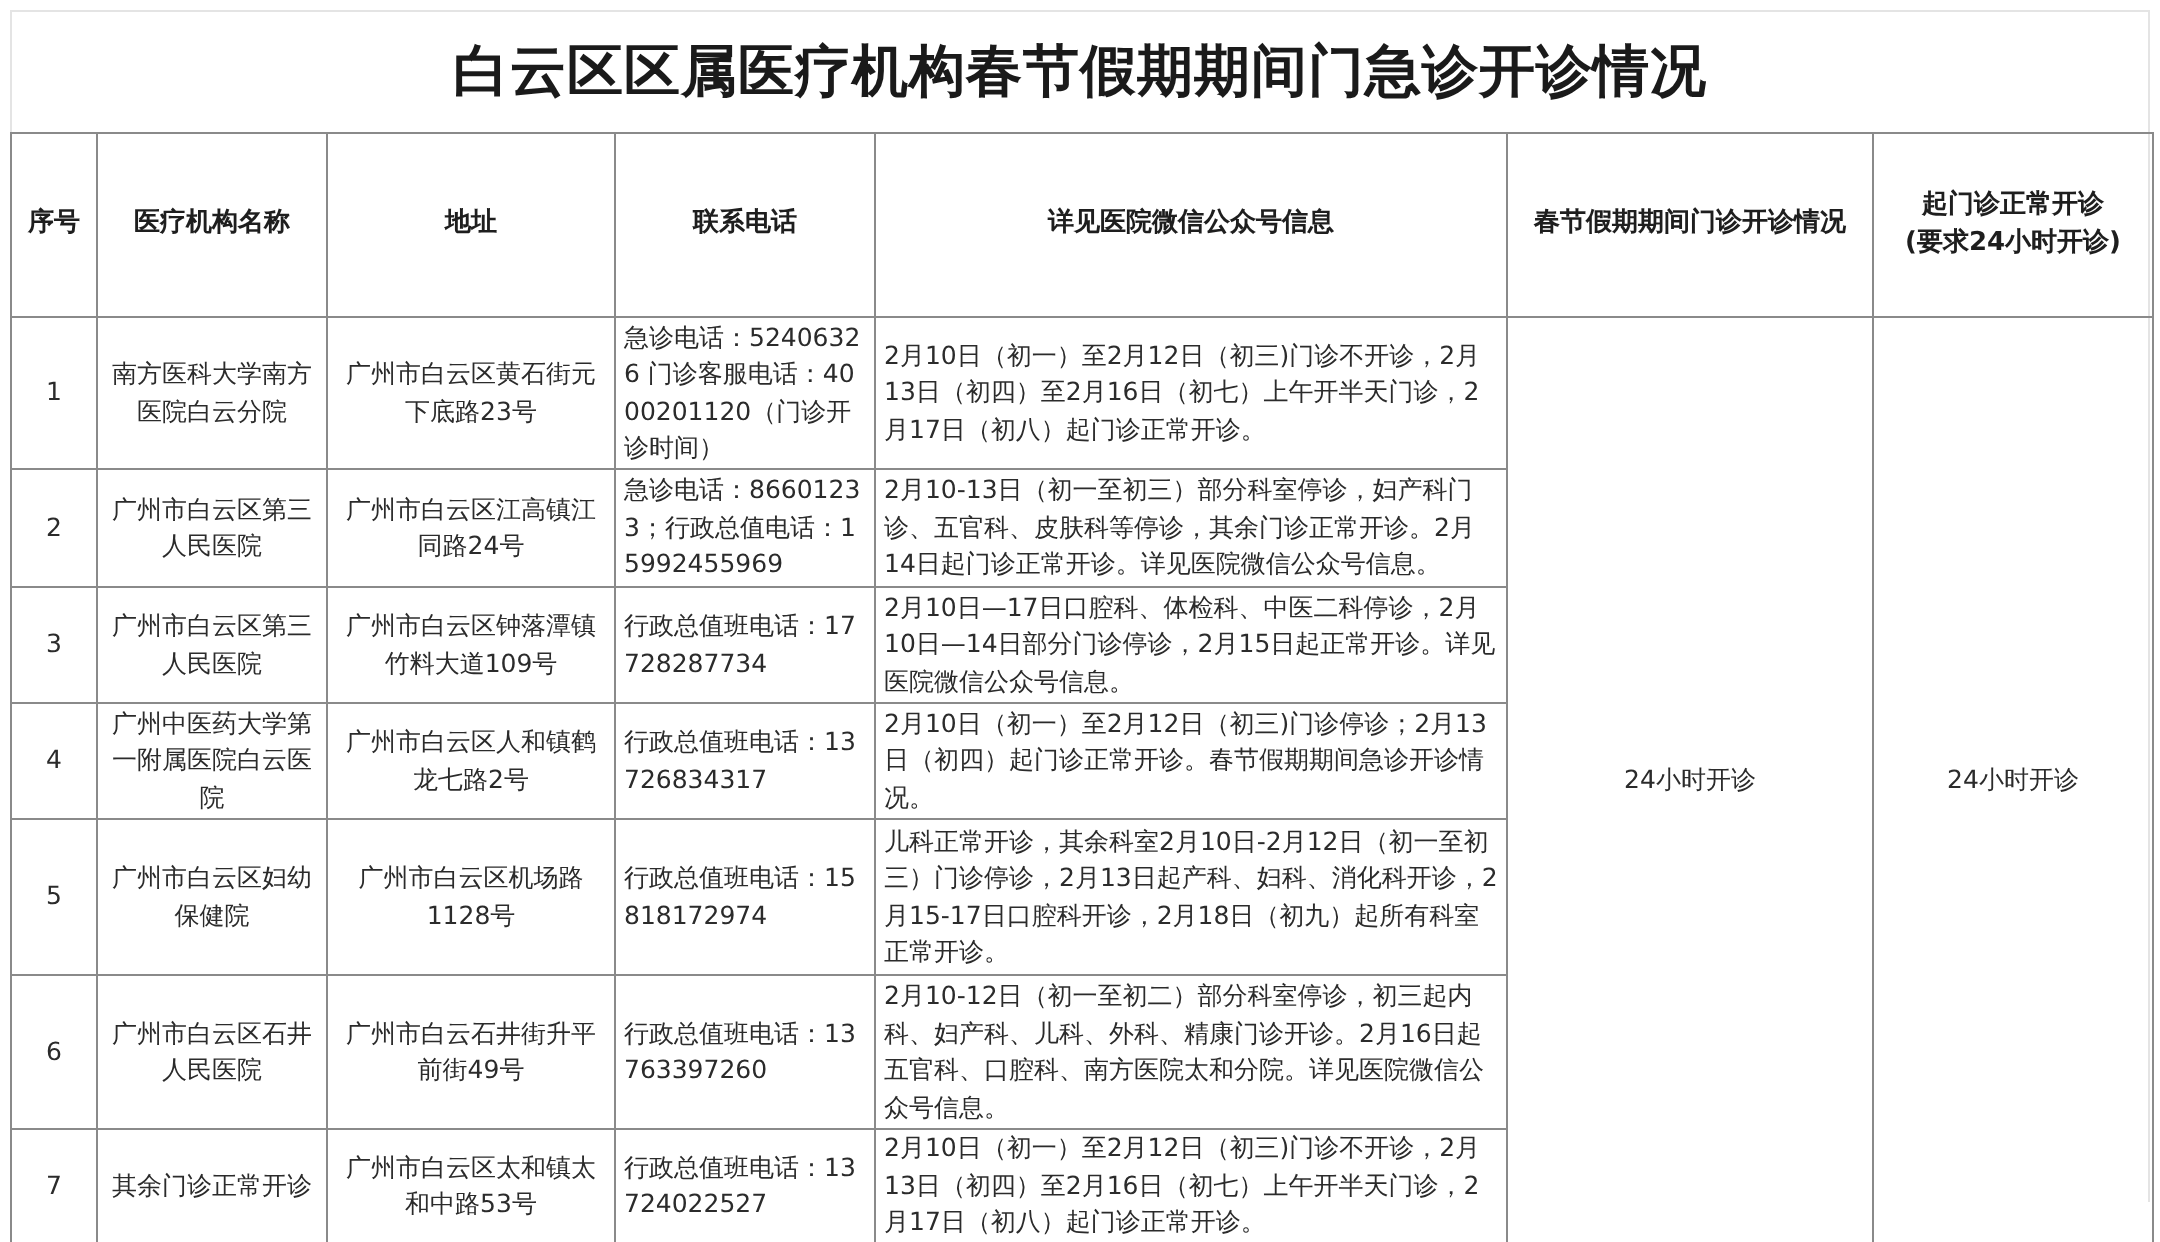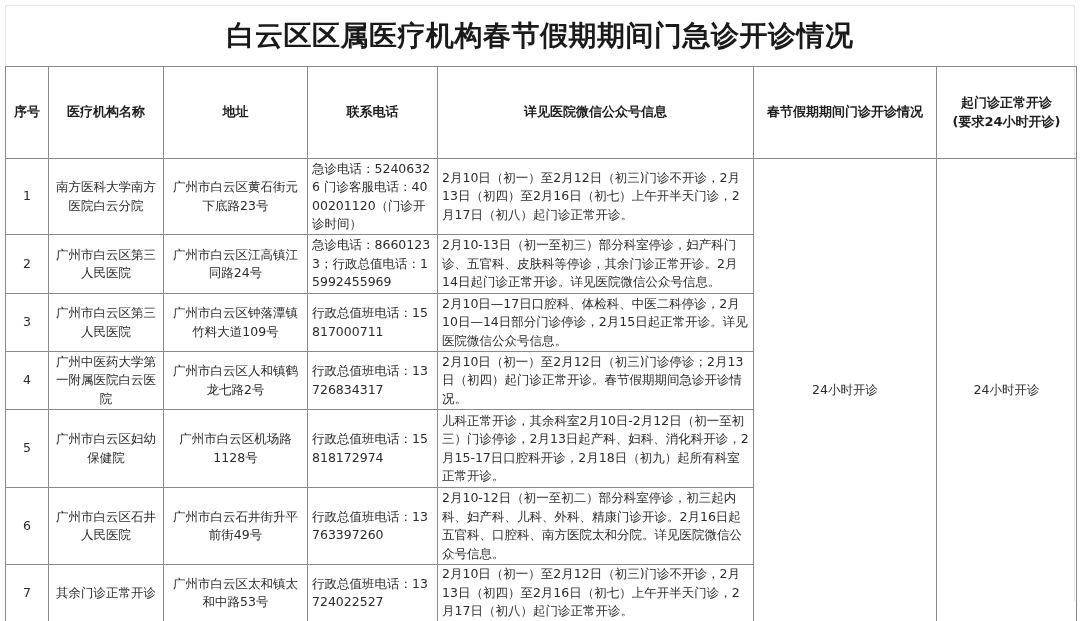--- a/index.html
+++ b/index.html
@@ -63,21 +63,21 @@
     <td class="c seq">2</td>
     <td class="c">广州市白云区第三人民医院</td>
     <td class="c">广州市白云区江高镇江同路24号</td>
     <td class="l phone">急诊电话：86601233；行政总值电话：15992455969</td>
     <td class="l">2月10-13日（初一至初三）部分科室停诊，妇产科门诊、五官科、皮肤科等停诊，其余门诊正常开诊。2月14日起门诊正常开诊。详见医院微信公众号信息。</td>
   </tr>
   <tr style="height:58px">
     <td class="c seq">3</td>
     <td class="c">广州市白云区第三人民医院</td>
     <td class="c">广州市白云区钟落潭镇竹料大道109号</td>
-    <td class="l phone">行政总值班电话：15817000711</td>
+    <td class="l phone">行政总值班电话：17728287734</td>
     <td class="l">2月10日—17日口腔科、体检科、中医二科停诊，2月10日—14日部分门诊停诊，2月15日起正常开诊。详见医院微信公众号信息。</td>
   </tr>
   <tr style="height:58px">
     <td class="c seq">4</td>
     <td class="c">广州中医药大学第一附属医院白云医院</td>
     <td class="c">广州市白云区人和镇鹤龙七路2号</td>
     <td class="l phone">行政总值班电话：13726834317</td>
     <td class="l">2月10日（初一）至2月12日（初三)门诊停诊；2月13日（初四）起门诊正常开诊。春节假期期间急诊开诊情况。</td>
   </tr>
   <tr style="height:78px">

